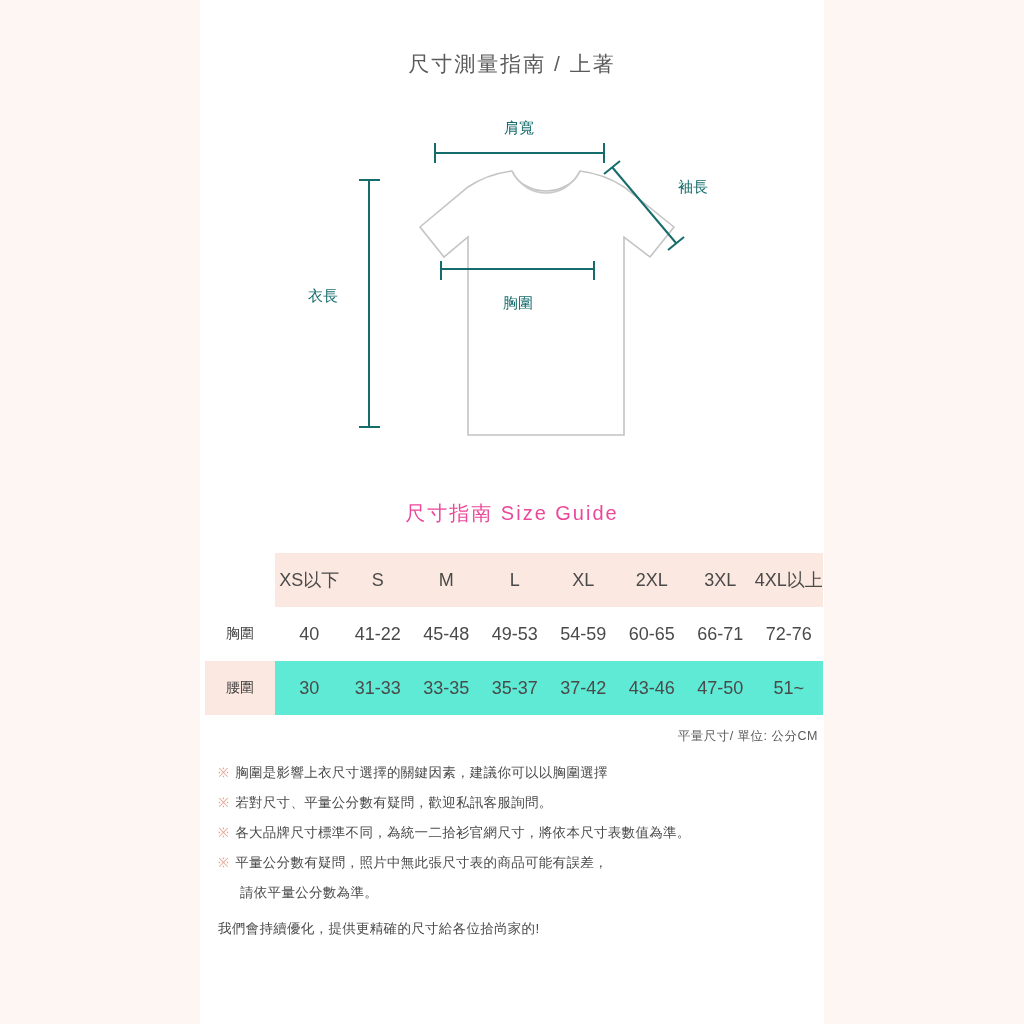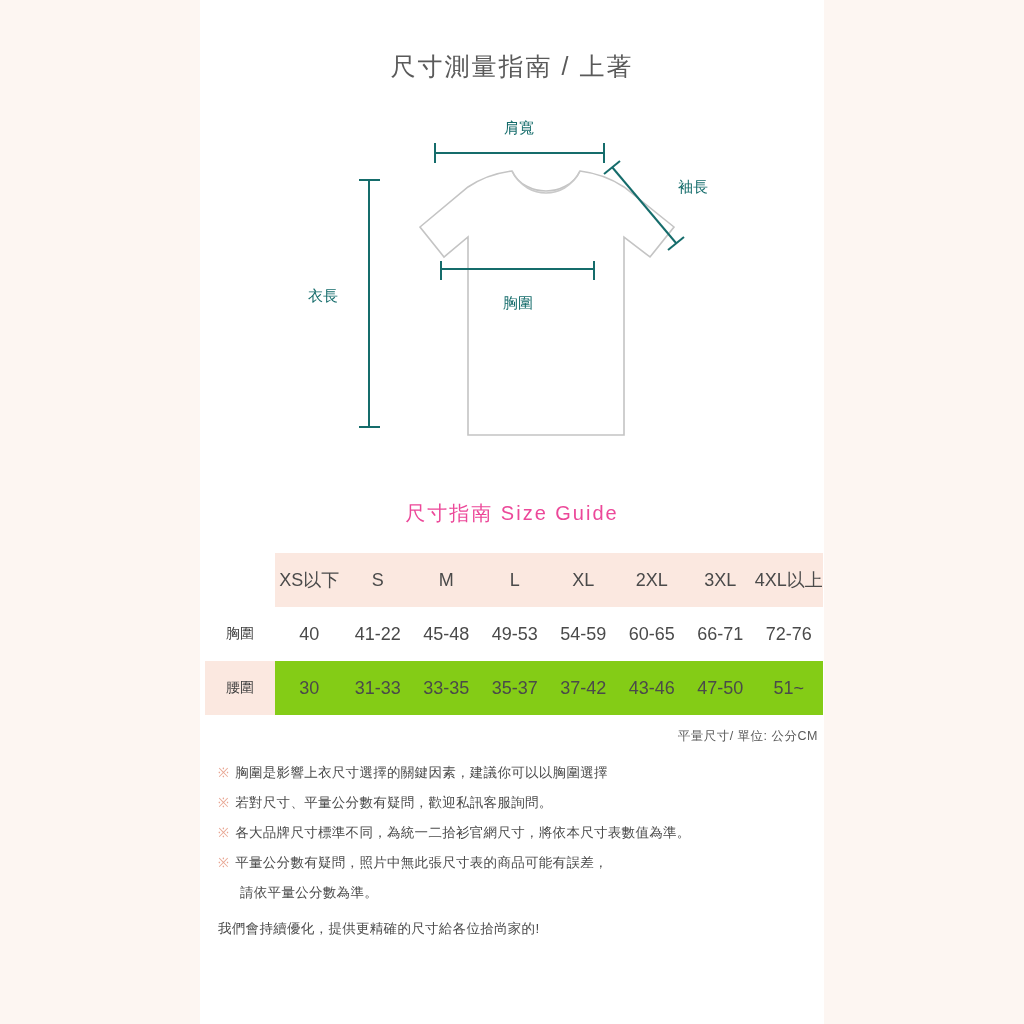--- a/index.html
+++ b/index.html
@@ -35,21 +35,21 @@
   .title-wrap {
     position: absolute;
     left: 0; top: 48px;
     width: 624px;
     text-align: center;
   }
   .title-hl {
     display: inline-block;
     position: relative;
     padding: 2px 14px 4px 14px;
-    font-size: 25px;
+    font-size: 21px;
     letter-spacing: 2px;
     color: #5a5a5a;
     font-weight: 500;
   }
   .title-hl::after {
     content: "";
     position: absolute;
     left: 0; right: 0;
     bottom: 0;
     height: 11px;
@@ -89,21 +89,21 @@
   }
   table.sizes th, table.sizes td {
     text-align: center;
     font-size: 18px;
     color: #4a4a4a;
     font-weight: normal;
     height: 54px;
     padding: 0;
   }
   table.sizes thead tr { background: #fbe8e0; }
-  table.sizes tbody tr.row-alt { background: #84cc16; }
+  table.sizes tbody tr.row-alt { background: #5eead4; }
   table.sizes tbody tr.row-plain { background: #ffffff; }
   table.sizes th.rowhead, table.sizes td.rowhead {
     width: 70px;
     background: #ffffff;
     font-size: 14px;
     color: #3f3f3f;
     text-align: center;
   }
   table.sizes tbody tr.row-alt td.rowhead { background: #fbe8e0; }
 

